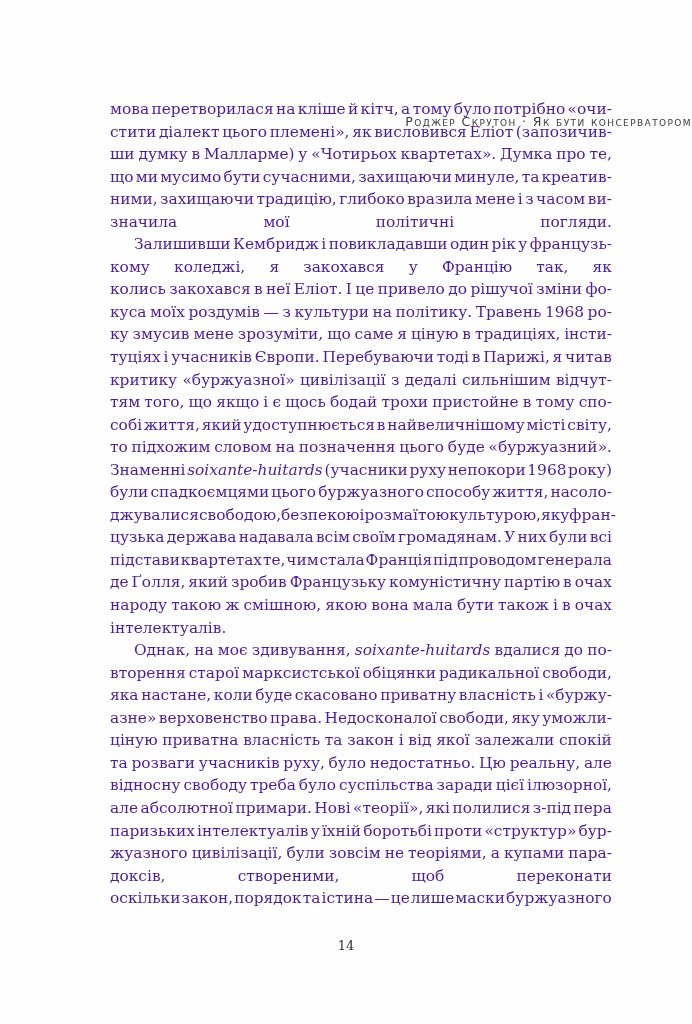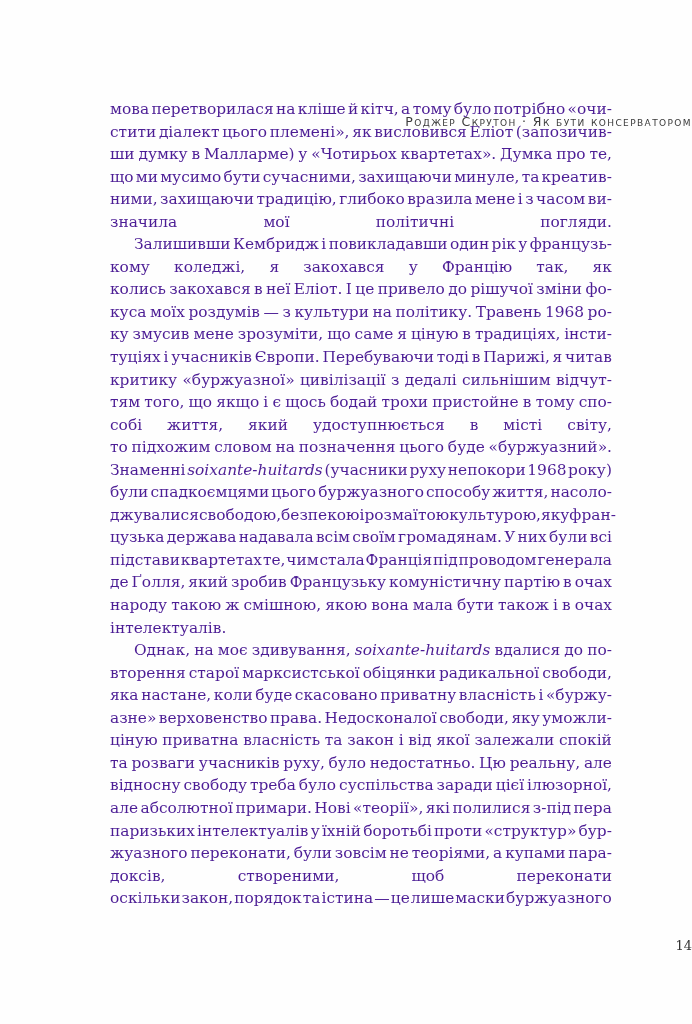--- a/index.html
+++ b/index.html
@@ -13,21 +13,21 @@
   .body-text {
     position: absolute; top: 98px; left: 110px; width: 502px;
     font-family: "DejaVu Serif", serif; font-size: 15.4px; line-height: 22.55px; color: #4c1d95;
   }
   .line { white-space: nowrap; display: flex; justify-content: space-between; height: 22.55px; overflow: visible; }
   .line.last { justify-content: space-between; }
   .line.indent { padding-left: 24px; }
   .line span { white-space: pre; }
   .it { font-style: italic; }
   .folio {
-    position: absolute; top: 938px; left: 0; width: 692px; text-align: right;
+    position: absolute; top: 938px; left: 0; width: 692px; text-align: center;
     font-family: "DejaVu Serif", serif; font-size: 13px; color: #333;
   }
 </style>
 </head>
 <body>
 
 <div class="page">
   <div class="running-head">Роджер Скрутон · Як бути консерватором</div>
   <div class="body-text" id="body-text">
       <div>
@@ -192,20 +192,21 @@
           <span>в</span>
           <span>тому</span>
           <span>спо-</span>
         </div>
         <div class="line">
           <span>собі</span>
           <span>життя,</span>
           <span>який</span>
           <span>удоступнюється</span>
           <span>в</span>
+          <span>найвеличнішому</span>
           <span>місті</span>
           <span>світу,</span>
         </div>
         <div class="line">
           <span>то</span>
           <span>підхожим</span>
           <span>словом</span>
           <span>на</span>
           <span>позначення</span>
           <span>цього</span>
@@ -380,21 +381,21 @@
           <span>інтелектуалів</span>
           <span>у</span>
           <span>їхній</span>
           <span>боротьбі</span>
           <span>проти</span>
           <span>«структур»</span>
           <span>бур-</span>
         </div>
         <div class="line">
           <span>жуазного</span>
-          <span>переконати,</span>
+          <span>цивілізації,</span>
           <span>були</span>
           <span>зовсім</span>
           <span>не</span>
           <span>теоріями,</span>
           <span>а</span>
           <span>купами</span>
           <span>пара-</span>
         </div>
         <div class="line">
           <span>доксів,</span>

